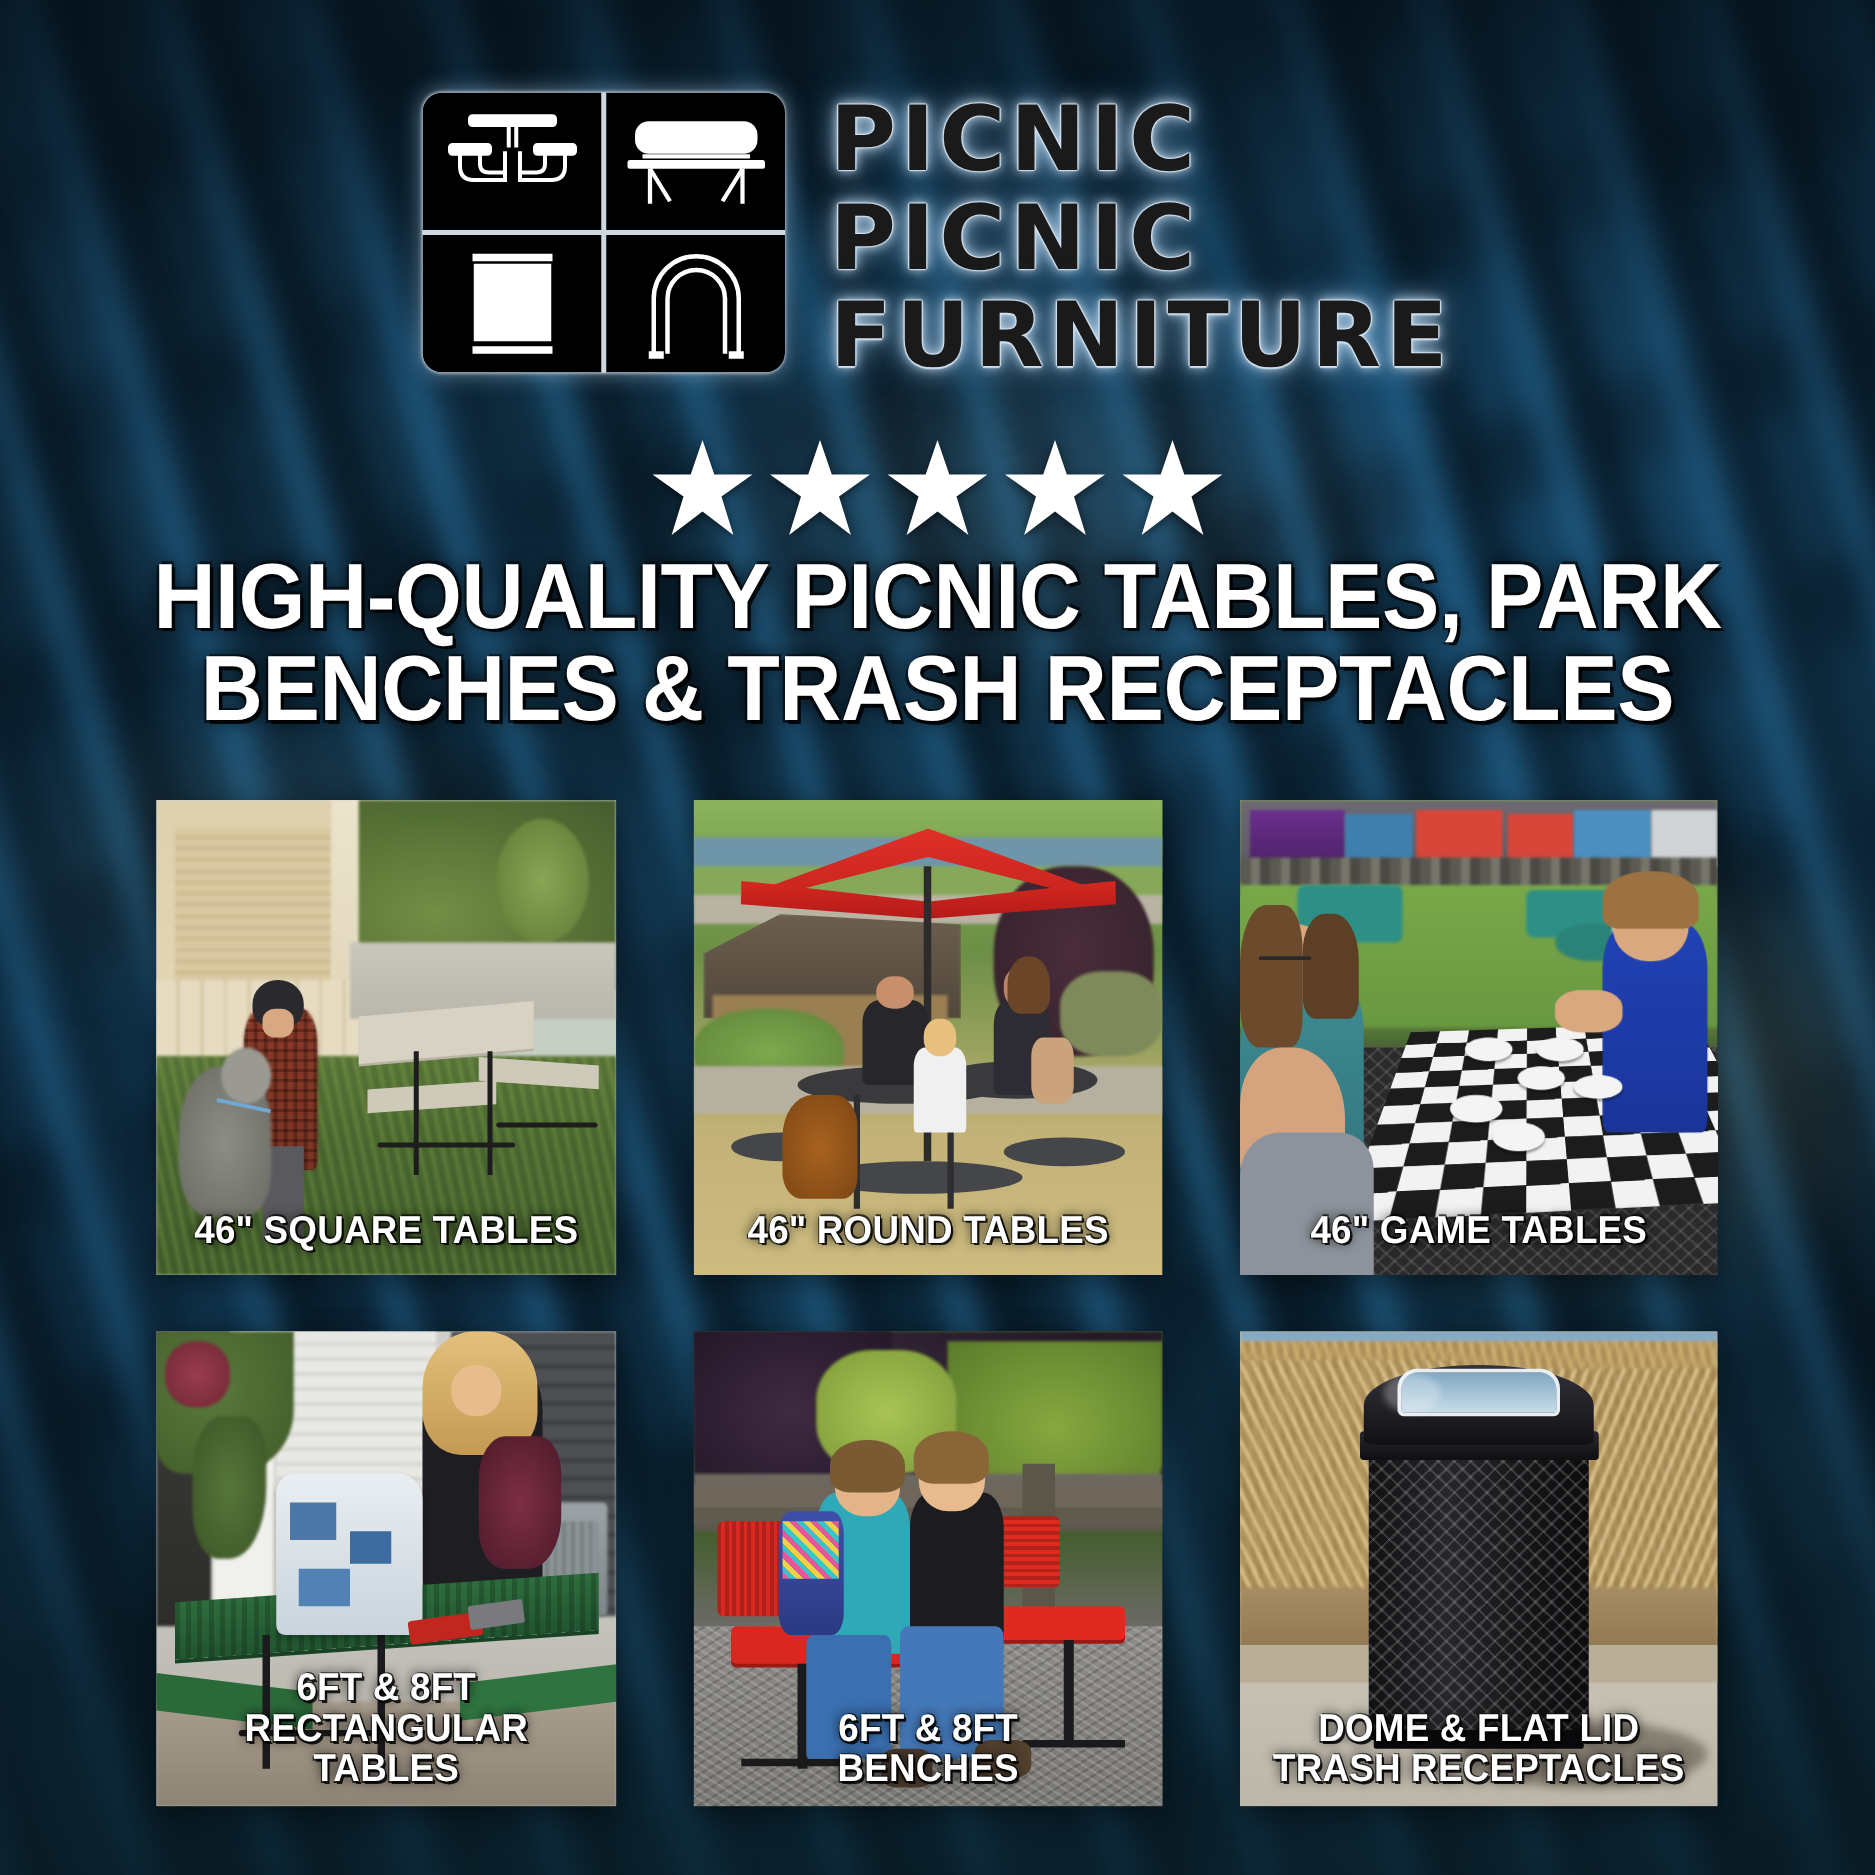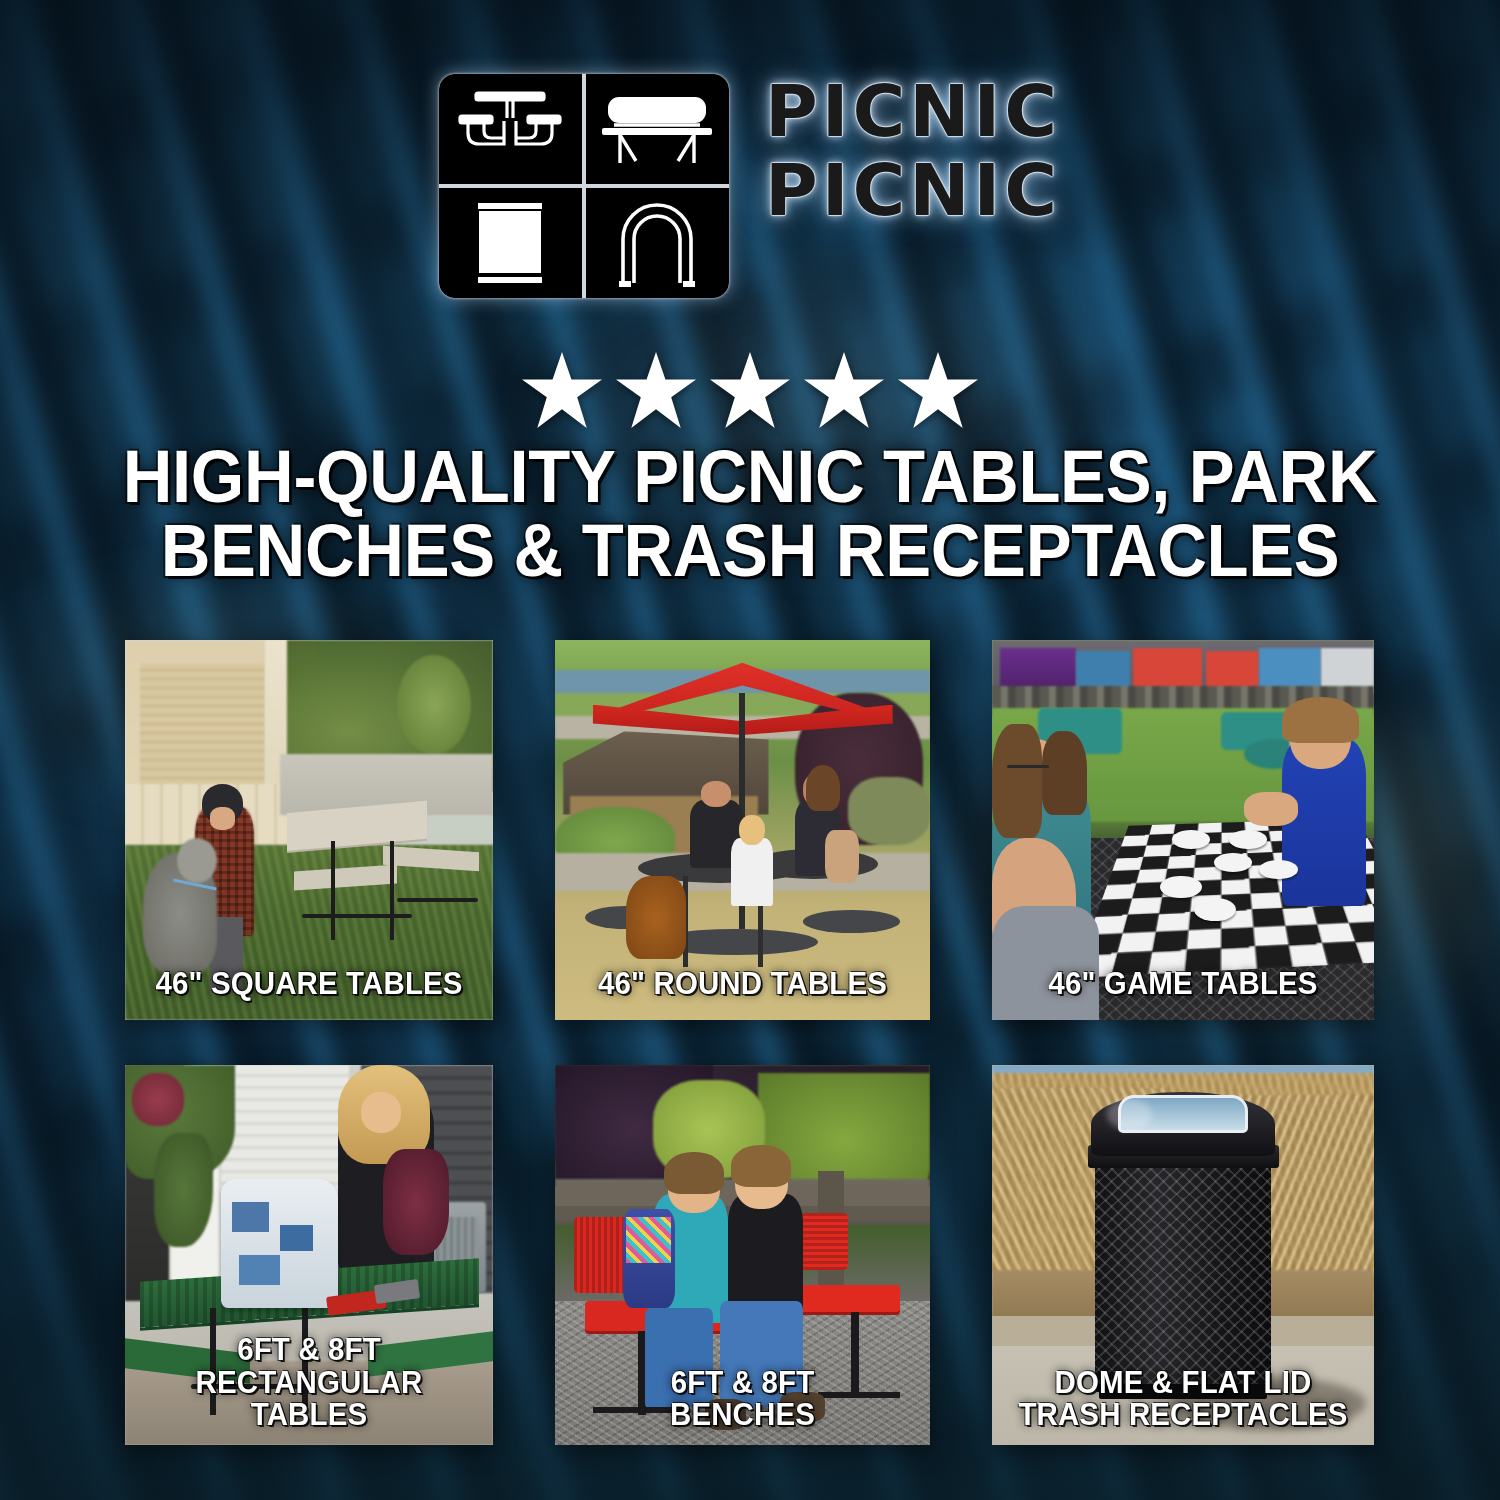--- a/index.html
+++ b/index.html
@@ -234,20 +234,21 @@
           <rect x="10" y="86" width="12" height="6" fill="#fff"></rect>
           <rect x="74" y="86" width="12" height="6" fill="#fff"></rect>
         </svg>
       </div>
 
     </div>
 
     <div class="wordmark">
       <div class="wm-line wm-1">PICNIC</div>
       <div class="wm-line wm-2">PICNIC</div>
+      <div class="wm-line wm-3">FURNITURE</div>
     </div>
   </div>
 
   <div class="stars" id="star-row">
       <svg class="star" viewBox="0 0 100 95">
         <polygon points="50,0 61.8,34.5 100,34.5 69,56.5 80.9,95 50,71.5 19.1,95 31,56.5 0,34.5 38.2,34.5" fill="#ffffff"></polygon>
       </svg>
       <svg class="star" viewBox="0 0 100 95">
         <polygon points="50,0 61.8,34.5 100,34.5 69,56.5 80.9,95 50,71.5 19.1,95 31,56.5 0,34.5 38.2,34.5" fill="#ffffff"></polygon>
       </svg>

